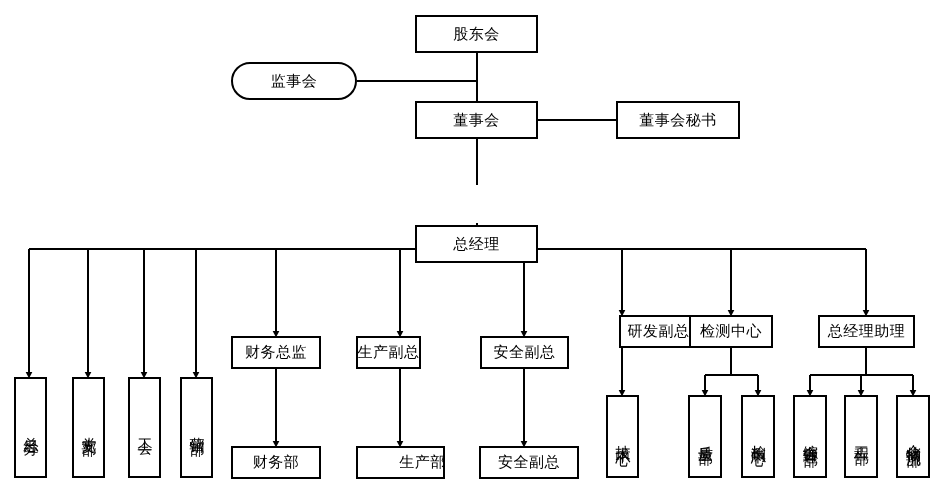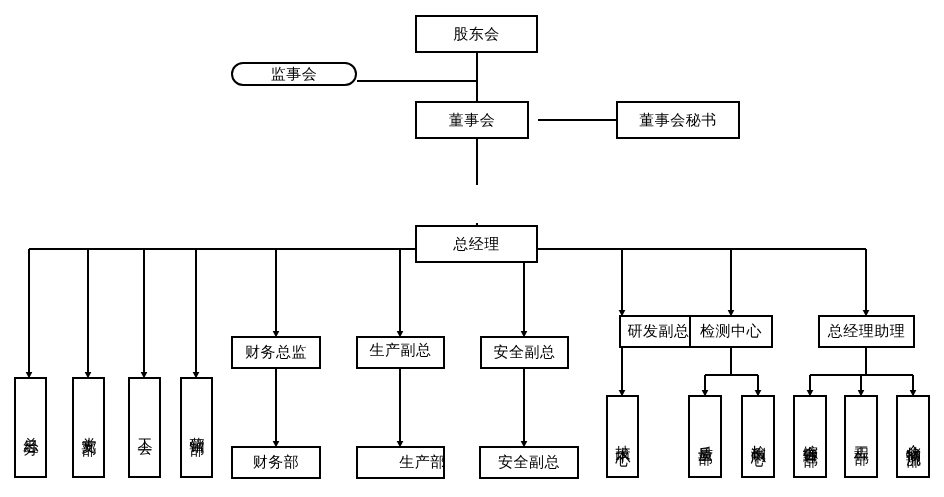--- a/index.html
+++ b/index.html
@@ -121,24 +121,24 @@
       <line x1="810" y1="375" x2="810" y2="393"></line>
       <line x1="861" y1="375" x2="861" y2="393"></line>
       <line x1="913" y1="375" x2="913" y2="393"></line>
     </g>
   </svg>
 
   <div id="node-layer">
       <div class="node horiz" style="left: 415px; top: 15px; width: 123px; height: 38px; border-color: rgb(0, 0, 0); background: rgb(255, 255, 255);">
         <span class="label">股东会</span>
       </div>
-      <div class="node horiz" style="left: 231px; top: 62px; width: 126px; height: 24px; border-color: rgb(0, 0, 0); background: rgb(255, 255, 255); border-radius: 19px;">
+      <div class="node horiz" style="left: 231px; top: 62px; width: 126px; height: 38px; border-color: rgb(0, 0, 0); background: rgb(255, 255, 255); border-radius: 19px;">
         <span class="label">监事会</span>
       </div>
-      <div class="node horiz" style="left: 415px; top: 101px; width: 114px; height: 38px; border-color: rgb(0, 0, 0); background: rgb(255, 255, 255);">
+      <div class="node horiz" style="left: 415px; top: 101px; width: 123px; height: 38px; border-color: rgb(0, 0, 0); background: rgb(255, 255, 255);">
         <span class="label">董事会</span>
       </div>
       <div class="node horiz" style="left: 616px; top: 101px; width: 124px; height: 38px; border-color: rgb(0, 0, 0); background: rgb(255, 255, 255);">
         <span class="label">董事会秘书</span>
       </div>
       <div class="node horiz" style="left: 415px; top: 185px; width: 123px; height: 38px; border-color: rgb(0, 0, 0); background: rgb(255, 255, 255); margin-top: 40px;">
         <span class="label">总经理</span>
       </div>
       <div class="node vert" style="left: 14px; top: 377px; width: 33px; height: 101px; border-color: rgb(0, 0, 0); background: rgb(255, 255, 255);">
         <span class="label">总经办</span>
@@ -151,21 +151,21 @@
       </div>
       <div class="node vert" style="left: 180px; top: 377px; width: 33px; height: 101px; border-color: rgb(0, 0, 0); background: rgb(255, 255, 255);">
         <span class="label">营销部</span>
       </div>
       <div class="node horiz" style="left: 231px; top: 336px; width: 90px; height: 33px; border-color: rgb(0, 0, 0); background: rgb(255, 255, 255);">
         <span class="label">财务总监</span>
       </div>
       <div class="node horiz" style="left: 231px; top: 446px; width: 90px; height: 33px; border-color: rgb(0, 0, 0); background: rgb(255, 255, 255);">
         <span class="label">财务部</span>
       </div>
-      <div class="node horiz" style="left: 356px; top: 336px; width: 89px; height: 33px; border-color: rgb(0, 0, 0); background: rgb(255, 255, 255); font-family: Liberation Mono, monospace;">
+      <div class="node horiz" style="left: 356px; top: 336px; width: 65px; height: 33px; border-color: rgb(0, 0, 0); background: rgb(255, 255, 255);">
         <span class="label">生产副总</span>
       </div>
       <div class="node horiz" style="left: 356px; top: 446px; width: 89px; height: 33px; border-color: rgb(0, 0, 0); background: rgb(255, 255, 255); padding-left: 44px;">
         <span class="label">生产部</span>
       </div>
       <div class="node horiz" style="left: 480px; top: 336px; width: 89px; height: 33px; border-color: rgb(0, 0, 0); background: rgb(255, 255, 255);">
         <span class="label">安全副总</span>
       </div>
       <div class="node horiz" style="left: 479px; top: 446px; width: 100px; height: 33px; border-color: rgb(0, 0, 0); background: rgb(255, 255, 255);">
         <span class="label">安全副总</span>

